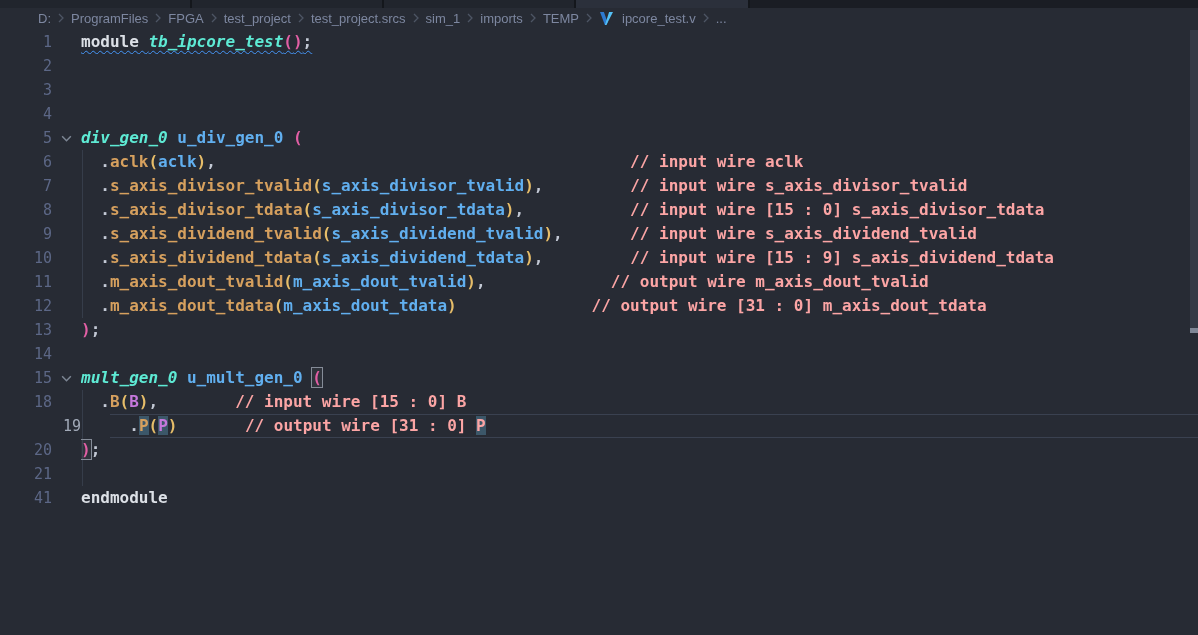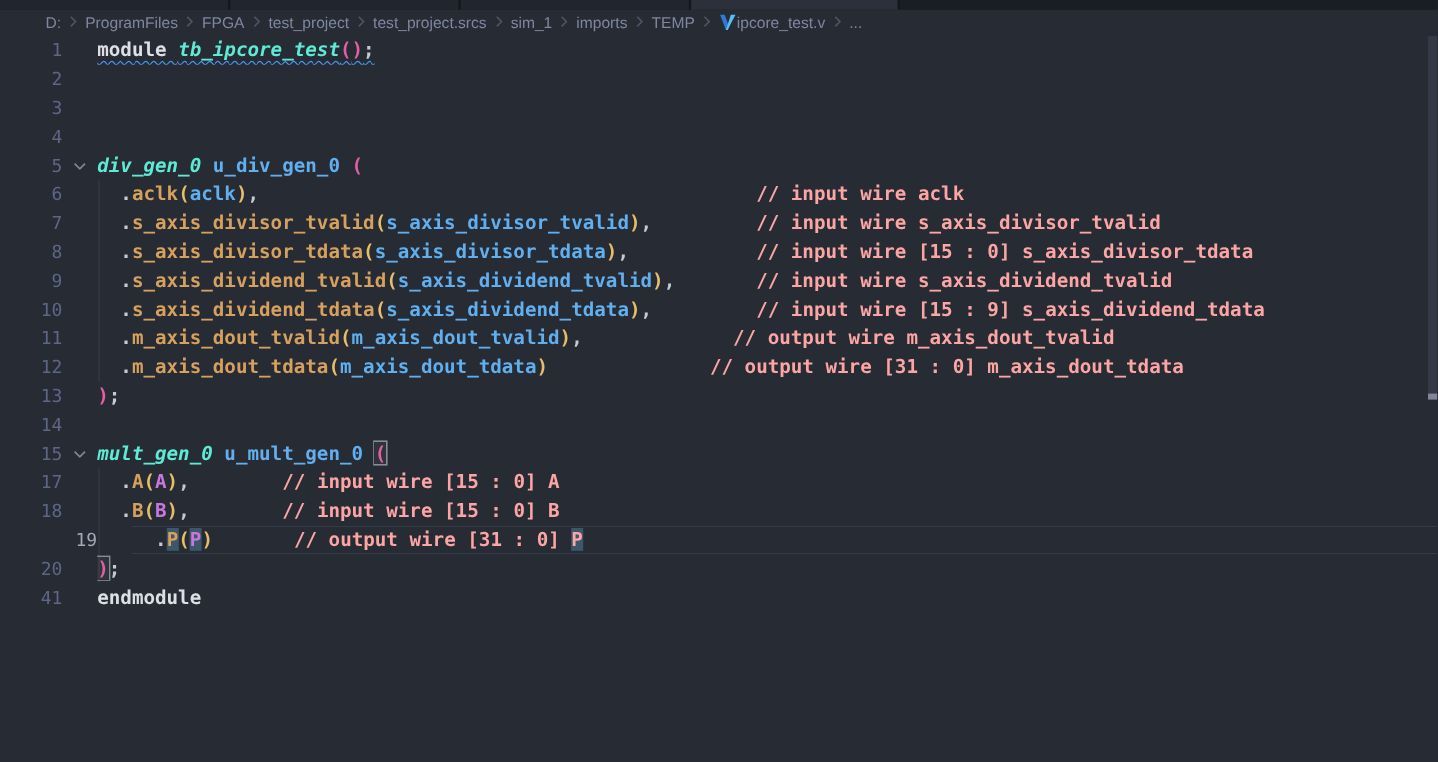--- a/index.html
+++ b/index.html
@@ -12,21 +12,21 @@
   .tabstub { width:192px; background:#21252d; border-right:2px solid #14171c; }
   .tabstub.active { width:174px; background:#2b303b; border-right:2px solid #14171c; }
   .tabfill { flex:1; background:#1a1d24; }
 
   
   .breadcrumb { height:20px; display:flex; align-items:center; padding-left:38px;
                 background:#272b34; font-family:"Liberation Sans", sans-serif;
                 font-size:13px; color:#7d87a0; white-space:nowrap; }
   .crumb { cursor:pointer; }
   .crumb-sep { display:inline-flex; margin:0 5px; opacity:.75; }
-  .crumb-file { display:inline-flex; align-items:center; gap:0; }
+  .crumb-file { display:inline-flex; align-items:center; gap:8px; }
 
   
   .editor { position:relative; height:607px; background:#272b34; overflow:hidden; }
   .lines { position:relative; padding-top:2px; }
   .row { display:flex; height:24px; line-height:24px; font-size:16px; font-weight:bold; }
   .num { width:52px; text-align:right; color:#5c6786; font-size:15px; font-weight:normal;
          flex:0 0 52px; }
   .row.cur .num { color:#a2aab8;margin-left:29px; }
   .fold { width:29px; flex:0 0 29px; display:flex; align-items:center; justify-content:center; }
   .body { flex:1; white-space:pre; overflow:hidden; }
@@ -216,38 +216,38 @@
         <div class="row">
           <span class="num">15</span>
           <span class="fold">
             <svg width="13" height="13" viewBox="0 0 12 12">
               <path d="M2 4 L6 8 L10 4" fill="none" stroke="#7d8694" stroke-width="1.4"></path>
             </svg>
           </span>
           <span class="body"><span class="s-itb">mult_gen_0</span><span class="s-pln"> </span><span class="s-sig">u_mult_gen_0</span><span class="s-pln"> </span><span class="s-p1 f-box">(</span></span>
         </div>
         <div class="row">
-          <span class="num">17</span>
-          <span class="fold"></span>
-          <span class="body"><span class="s-pln">  .</span><span class="s-port">A</span><span class="s-p2">(</span><span class="s-pur">A</span><span class="s-p2">)</span><span class="s-pln">,</span><span class="s-pln">        </span><span class="s-cmt">// input wire [15 : 0] A</span></span>
-        </div>
-        <div class="row">
           <span class="num">18</span>
           <span class="fold"></span>
           <span class="body"><span class="s-pln">  .</span><span class="s-port">B</span><span class="s-p2">(</span><span class="s-pur">B</span><span class="s-p2">)</span><span class="s-pln">,</span><span class="s-pln">        </span><span class="s-cmt">// input wire [15 : 0] B</span></span>
         </div>
         <div class="row cur">
           <span class="num">19</span>
           <span class="fold"></span>
           <span class="body"><span class="s-pln">  .</span><span class="s-port f-hl">P</span><span class="s-p2">(</span><span class="s-pur f-hl">P</span><span class="s-p2">)</span><span class="s-pln">       </span><span class="s-cmt">// output wire [31 : 0] </span><span class="s-cmt f-hl">P</span></span>
         </div>
         <div class="row">
           <span class="num">20</span>
           <span class="fold"></span>
           <span class="body"><span class="s-p1 f-box">)</span><span class="s-pln">;</span></span>
+        </div>
+        <div class="row">
+          <span class="num">21</span>
+          <span class="fold"></span>
+          <span class="body"></span>
         </div>
         <div class="row">
           <span class="num">41</span>
           <span class="fold"></span>
           <span class="body"><span class="s-kw">endmodule</span></span>
         </div>
       </div>
     <div class="scrollbar">
       <div class="scroll-thumb"></div>
       <div class="overview-marker"></div>

